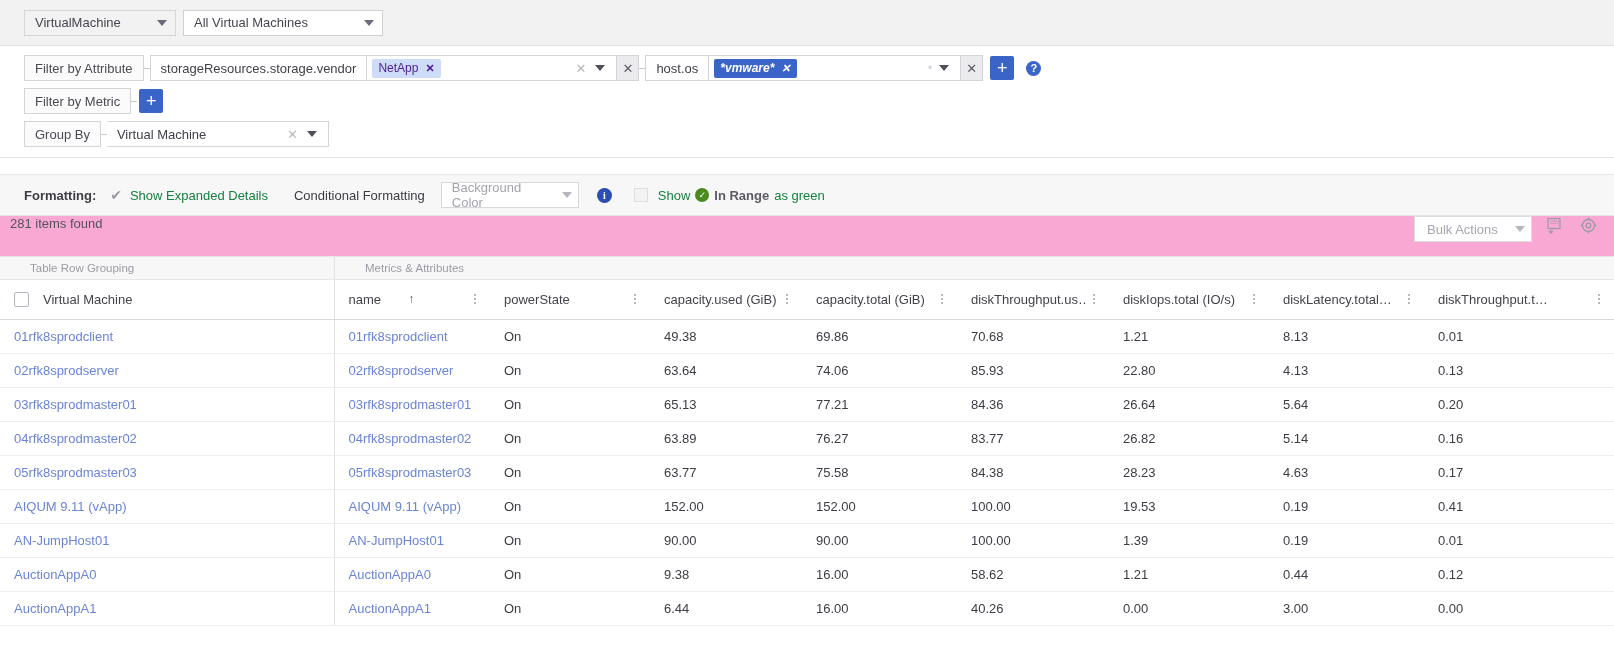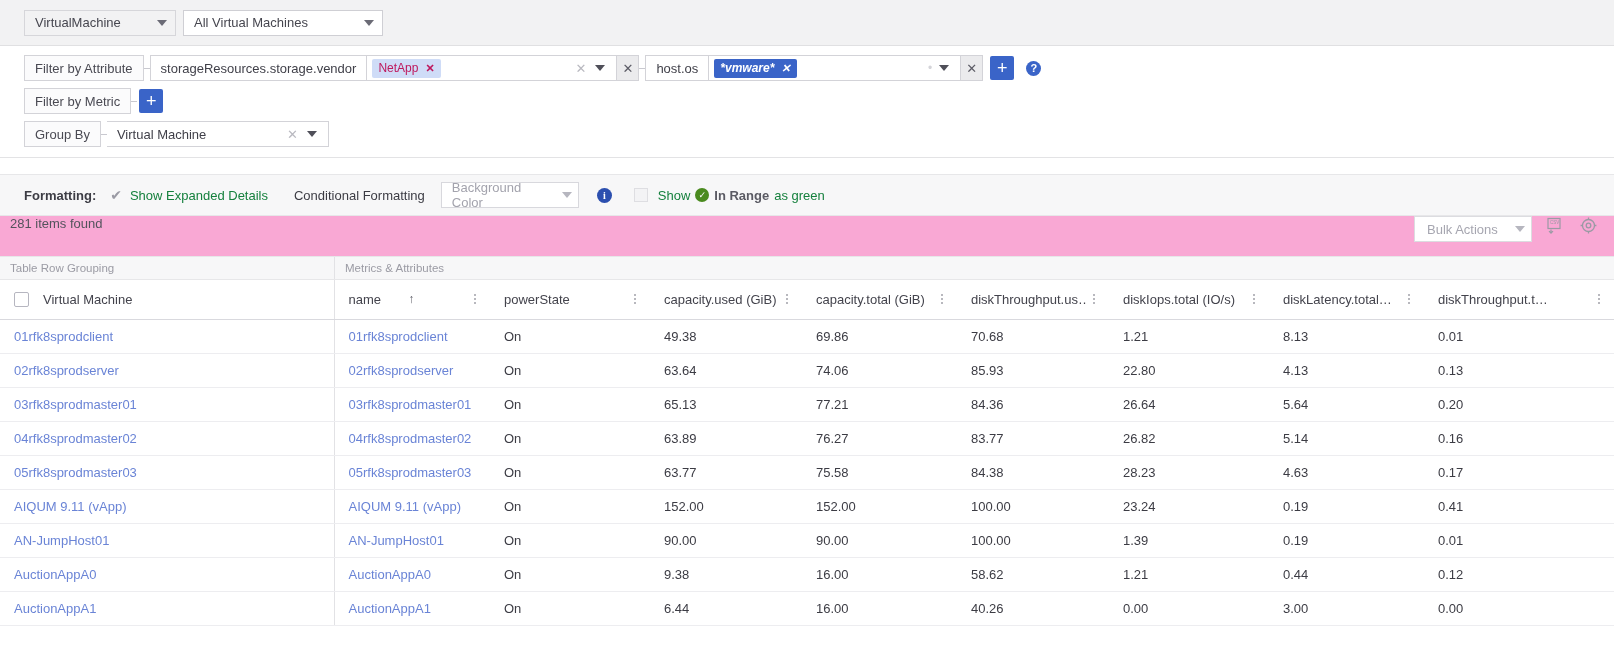--- a/index.html
+++ b/index.html
@@ -93,21 +93,21 @@
   .vf-1 { width: 250px; }
   .vf-2 { width: 252px; }
   .chip {
     height: 19px;
     display: flex; align-items: center;
     padding: 0 6px;
     font-size: 12px;
     border-radius: 2px;
     white-space: nowrap;
   }
-  .chip.light { background: #cfdcf7; color: #be185d; }
+  .chip.light { background: #cfdcf7; color: #4c1d95; }
   .chip.dark { background: #3a64c8; color: #ffffff; font-style: italic; font-weight: bold; }
   .chip .x { margin-left: 7px; font-weight: bold; font-size: 11px; cursor: pointer; }
   .vf-spacer { flex: 1; }
   .x-grey {
     color: #b9b9c0; font-size: 13px; padding: 0 6px; cursor: pointer;
   }
   .dot-grey { color: #d4d4d9; font-size: 12px; padding: 0 4px; }
   .mini-caret {
     width: 0; height: 0;
     margin: 0 7px 0 3px;
@@ -234,21 +234,21 @@
   
   .grp-head {
     display: flex;
     height: 24px;
     background: #f7f7f8;
     border-top: 1px solid #e7e7e9;
     border-bottom: 1px solid #e7e7e9;
     font-size: 11.5px;
     color: #9b9ba4;
   }
-  .grp-cell { display: flex; align-items: center; padding-left: 10px; }
+  .grp-cell { display: flex; align-items: center; padding-left: 30px; }
   .grp-cell + .grp-cell { border-left: 1px solid #e2e2e5; }
 
   table.grid { border-collapse: collapse; width: 1614px; table-layout: fixed; }
   table.grid th {
     height: 39px;
     font-weight: normal;
     font-size: 13px;
     color: #43434c;
     text-align: left;
     border-bottom: 1px solid #d9d9de;
@@ -561,21 +561,21 @@
         <td class="num">4.63</td>
         <td class="num">0.17</td>
       </tr>
       <tr>
         <td class="linkcell"><span class="vm-link">AIQUM 9.11 (vApp)</span></td>
         <td class="divider namecell"><span class="vm-link">AIQUM 9.11 (vApp)</span></td>
         <td class="num">On</td>
         <td class="num">152.00</td>
         <td class="num">152.00</td>
         <td class="num">100.00</td>
-        <td class="num">23.24</td>
+        <td class="num">19.53</td>
         <td class="num">0.19</td>
         <td class="num">0.41</td>
       </tr>
       <tr>
         <td class="linkcell"><span class="vm-link">AN-JumpHost01</span></td>
         <td class="divider namecell"><span class="vm-link">AN-JumpHost01</span></td>
         <td class="num">On</td>
         <td class="num">90.00</td>
         <td class="num">90.00</td>
         <td class="num">100.00</td>

